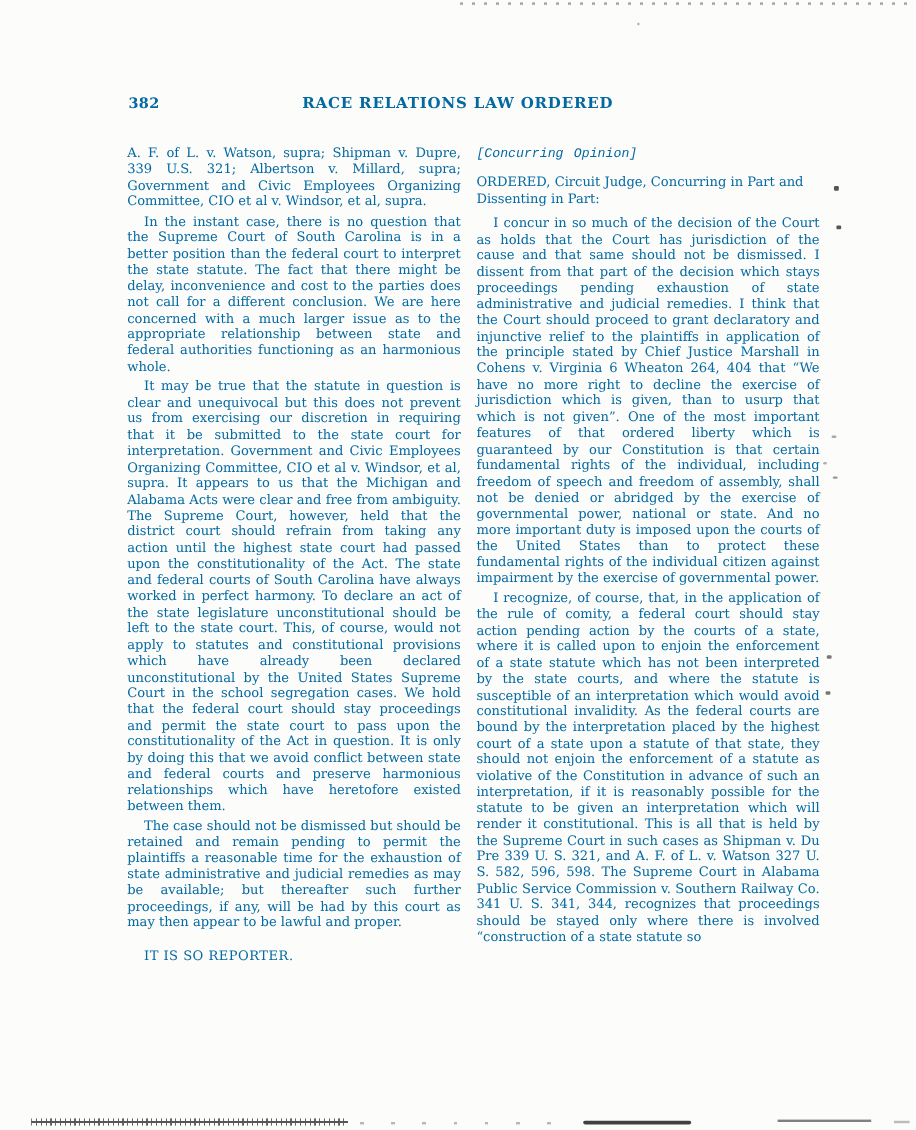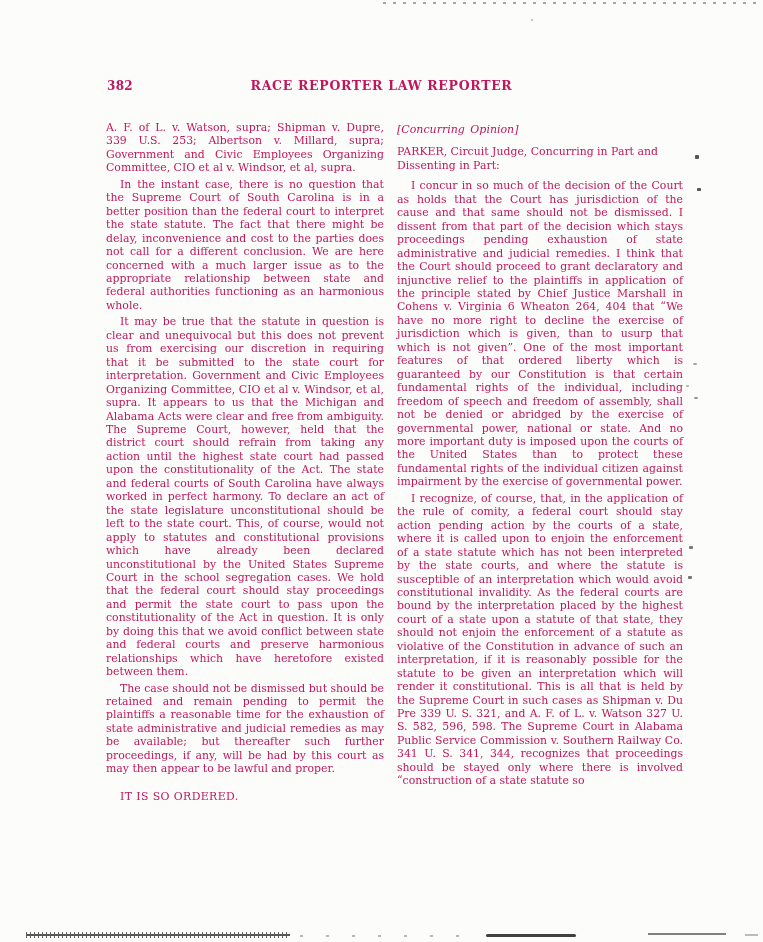--- a/index.html
+++ b/index.html
@@ -1,31 +1,31 @@
 <!DOCTYPE html>
 <html><head>
 <meta charset="utf-8">
 <style>
   html,body{margin:0;padding:0;background:#ffffff;}
   .page{
     position:relative;width:763px;height:942px;overflow:hidden;
-    background:#fcfcfb;color:#be185d;
+    background:#fcfcfb;color:#0369a1;
     font-family:"DejaVu Serif", serif;
   }
   
   .hdr{position:absolute;top:78px;left:0;width:100%;height:20px;}
   .page-num{position:absolute;left:107px;top:1px;font-size:12px;font-weight:bold;letter-spacing:.3px;}
   .reporter-title{display:block;text-align:center;font-size:12.5px;font-weight:bold;letter-spacing:.7px;}
   
   .columns{position:absolute;top:121px;left:106px;width:577px;display:flex;gap:13px;}
   .col{width:278px;}
   .col.right{width:286px;}
   .col p,.col h3{font-size:10.9px;line-height:13.45px;text-align:justify;margin:0 0 3px 0;font-weight:normal;}
   .indent{text-indent:14px;}
-  .heading{font-style:italic;text-align:right;margin:12px 0 12px 0 !important;font-size:11px !important;word-spacing:2px;}
+  .heading{font-style:italic;text-align:right;margin:12px 0 12px 0 !important;font-size:11px !important;word-spacing:2px;font-family:Liberation Mono, monospace;}
   .col.right .heading.first{margin-top:2px !important;margin-bottom:9px !important;}
   .judge-line{margin-bottom:7px !important;text-align:left !important;}
   .order{margin-top:14px !important;text-indent:14px;letter-spacing:.4px;text-align:left !important;}
   
   .top-dashes{
     position:absolute;top:2px;left:383px;width:380px;height:2px;
     background:repeating-linear-gradient(90deg,#8f8f8f 0 3px,transparent 3px 10px);
     opacity:.8;
   }
   .speck{position:absolute;background:#555;border-radius:1px;}
@@ -62,36 +62,36 @@
   <div class="speck" style="left:695px;top:155px;width:4px;height:4px;"></div>
   <div class="speck" style="left:697px;top:188px;width:4px;height:3px;"></div>
   <div class="speck" style="left:693px;top:363px;width:4px;height:2px;opacity:.5;"></div>
   <div class="speck" style="left:686px;top:385px;width:3px;height:2px;opacity:.45;"></div>
   <div class="speck" style="left:694px;top:397px;width:4px;height:2px;opacity:.6;"></div>
   <div class="speck" style="left:689px;top:546px;width:4px;height:3px;opacity:.8;"></div>
   <div class="speck" style="left:688px;top:576px;width:4px;height:3px;opacity:.8;"></div>
 
   <div class="hdr">
     <span class="page-num">382</span>
-    <span class="reporter-title">RACE REPORTER LAW REPORTER</span>
+    <span class="reporter-title">RACE RELATIONS LAW ORDERED</span>
   </div>
 
   <div class="columns">
 
     <div class="col left">
-      <p class="plain">A. F. of L. v. Watson, supra; Shipman v. Dupre, 339 U.S. 253; Albertson v. Millard, supra; Government and Civic Employees Organizing Committee, CIO et al v. Windsor, et al, supra.</p>
+      <p class="plain">A. F. of L. v. Watson, supra; Shipman v. Dupre, 339 U.S. 321; Albertson v. Millard, supra; Government and Civic Employees Organizing Committee, CIO et al v. Windsor, et al, supra.</p>
       <p class="indent">In the instant case, there is no question that the Supreme Court of South Carolina is in a better position than the federal court to interpret the state statute.  The fact that there might be delay, inconvenience and cost to the parties does not call for a different conclusion.  We are here concerned with a much larger issue as to the appropriate relationship between state and federal authorities functioning as an harmonious whole.</p>
       <p class="indent">It may be true that the statute in question is clear and unequivocal but this does not prevent us from exercising our discretion in requiring that it be submitted to the state court for interpretation.  Government and Civic Employees Organizing Committee, CIO et al v. Windsor, et al, supra.  It appears to us that the Michigan and Alabama Acts were clear and free from ambiguity.  The Supreme Court, however, held that the district court should refrain from taking any action until the highest state court had passed upon the constitutionality of the Act. The state and federal courts of South Carolina have always worked in perfect harmony.  To declare an act of the state legislature unconstitutional should be left to the state court.  This, of course, would not apply to statutes and constitutional provisions which have already been declared unconstitutional by the United States Supreme Court in the school segregation cases. We hold that the federal court should stay proceedings and permit the state court to pass upon the constitutionality of the Act in question.  It is only by doing this that we avoid conflict between state and federal courts and preserve harmonious relationships which have heretofore existed between them.</p>
       <p class="indent">The case should not be dismissed but should be retained and remain pending to permit the plaintiffs a reasonable time for the exhaustion of state administrative and judicial remedies as may be available; but thereafter such further proceedings, if any, will be had by this court as may then appear to be lawful and proper.</p>
-      <p class="order">IT IS SO ORDERED.</p>
+      <p class="order">IT IS SO REPORTER.</p>
     </div>
 
     <div class="col right">
       <h3 class="heading first">[Concurring Opinion]</h3>
-      <p class="plain judge-line">PARKER, Circuit Judge, Concurring in Part and Dissenting in Part:</p>
+      <p class="plain judge-line">ORDERED, Circuit Judge, Concurring in Part and Dissenting in Part:</p>
       <p class="indent">I concur in so much of the decision of the Court as holds that the Court has jurisdiction of the cause and that same should not be dismissed. I dissent from that part of the decision which stays proceedings pending exhaustion of state administrative and judicial remedies.  I think that the Court should proceed to grant declaratory and injunctive relief to the plaintiffs in application of the principle stated by Chief Justice Marshall in Cohens v. Virginia 6 Wheaton 264, 404 that “We have no more right to decline the exercise of jurisdiction which is given, than to usurp that which is not given”. One of the most important features of that ordered liberty which is guaranteed by our Constitution is that certain fundamental rights of the individual, including freedom of speech and freedom of assembly, shall not be denied or abridged by the exercise of governmental power, national or state.  And no more important duty is imposed upon the courts of the United States than to protect these fundamental rights of the individual citizen against impairment by the exercise of governmental power.</p>
       <p class="indent">I recognize, of course, that, in the application of the rule of comity, a federal court should stay action pending action by the courts of a state, where it is called upon to enjoin the enforcement of a state statute which has not been interpreted by the state courts, and where the statute is susceptible of an interpretation which would avoid constitutional invalidity.  As the federal courts are bound by the interpretation placed by the highest court of a state upon a statute of that state, they should not enjoin the enforcement of a statute as violative of the Constitution in advance of such an interpretation, if it is reasonably possible for the statute to be given an interpretation which will render it constitutional.  This is all that is held by the Supreme Court in such cases as Shipman v. Du Pre 339 U. S. 321, and A. F. of L. v. Watson 327 U. S. 582, 596, 598.  The Supreme Court in Alabama Public Service Commission v. Southern Railway Co. 341 U. S. 341, 344, recognizes that proceedings should be stayed only where there is involved “construction of a state statute so</p>
     </div>
 
   </div>
 
   <div class="artifact smudge-hatch"></div>
   <div class="artifact smudge-dots"></div>
   <div class="artifact smudge-dark"></div>
   <div class="artifact smudge-gray"></div>

